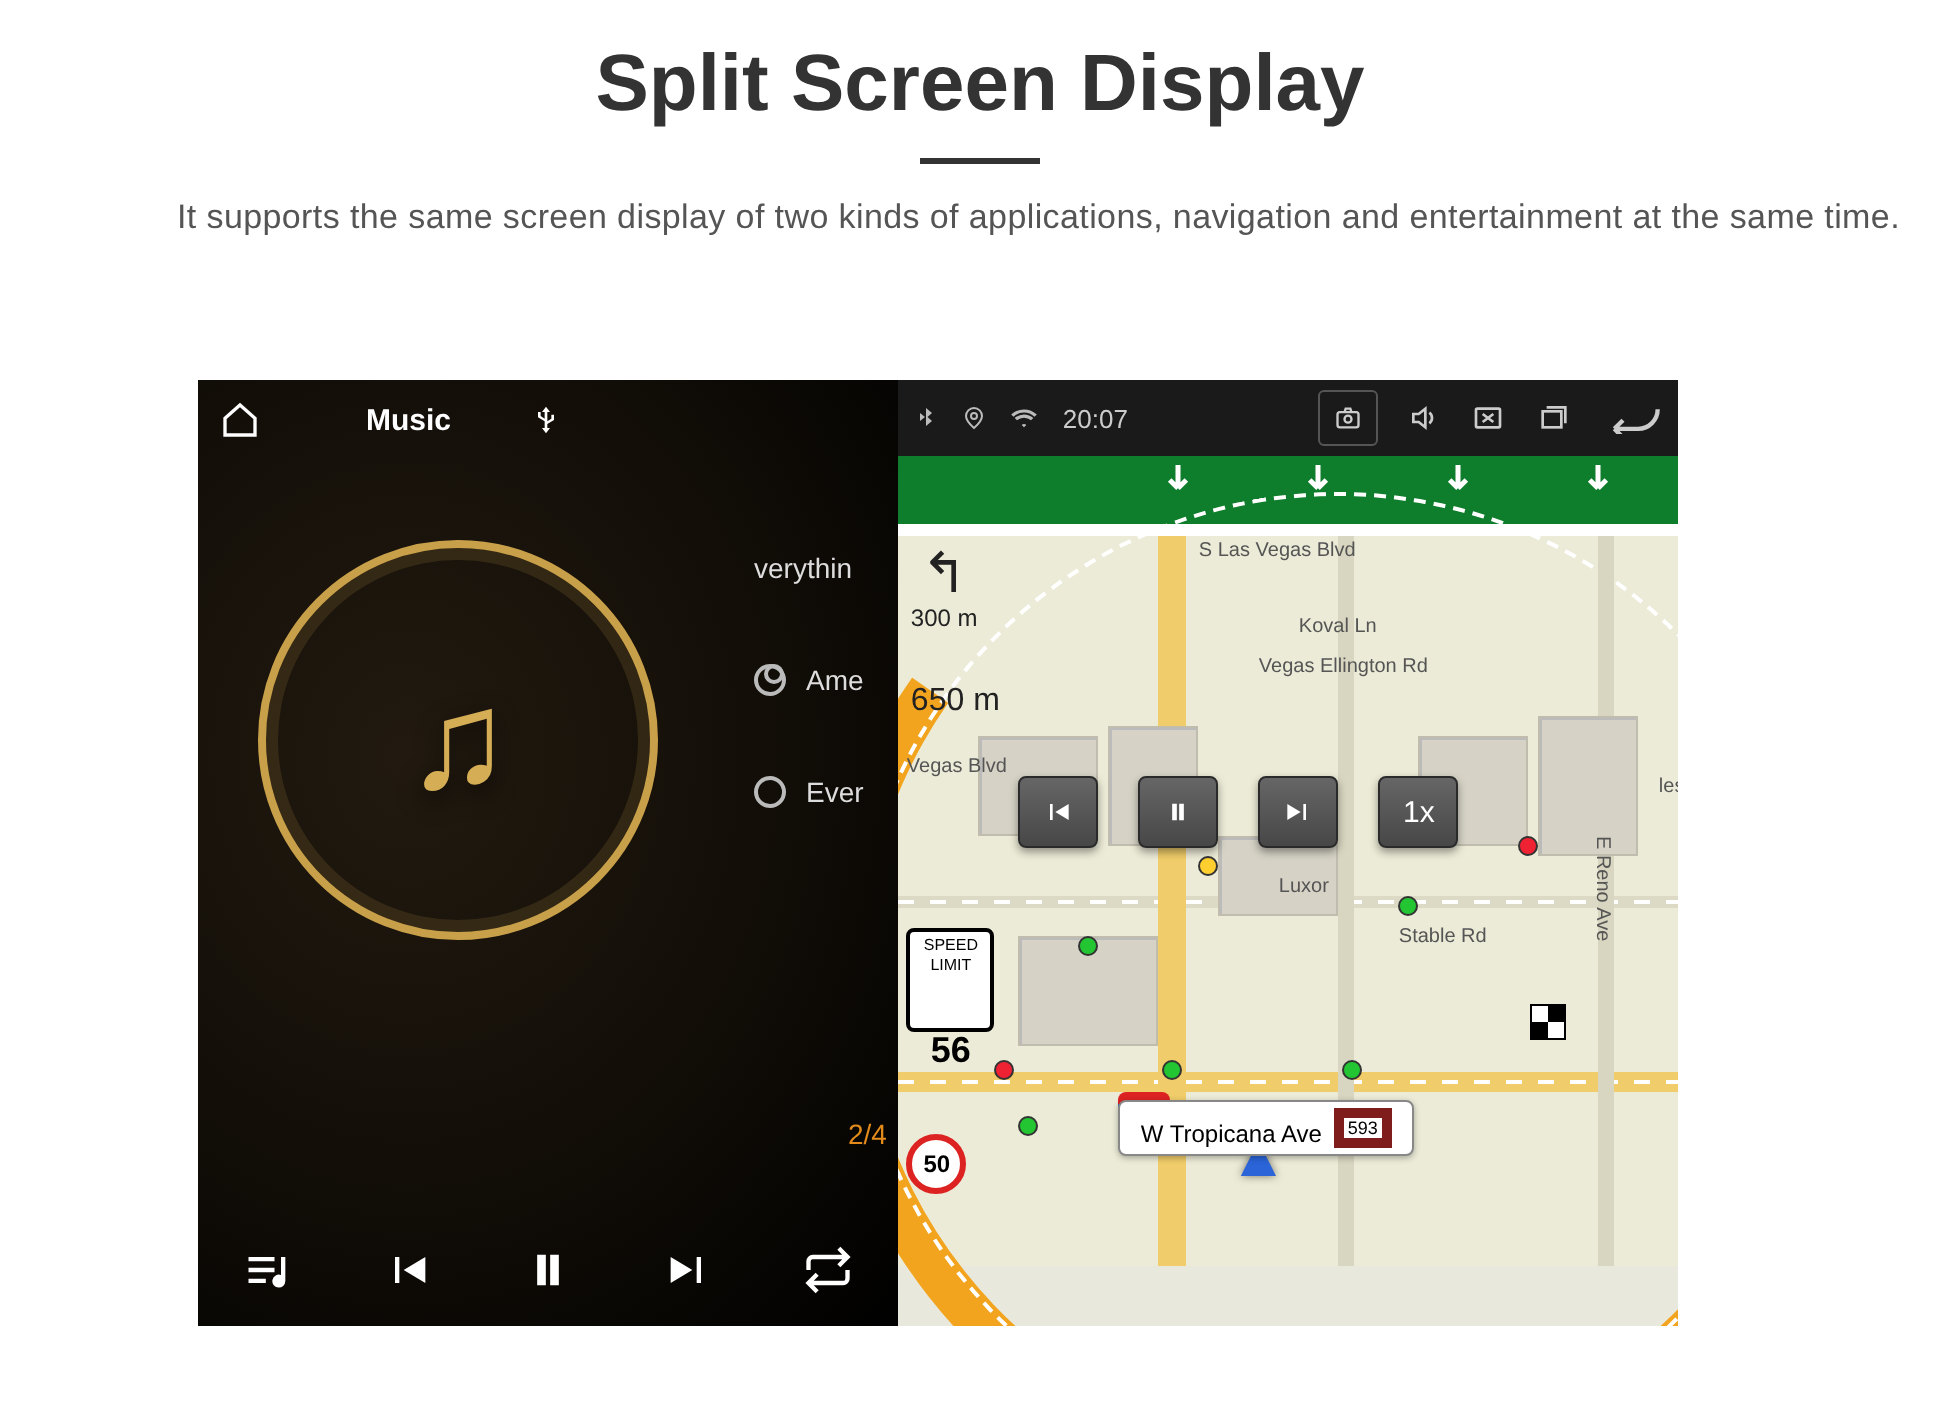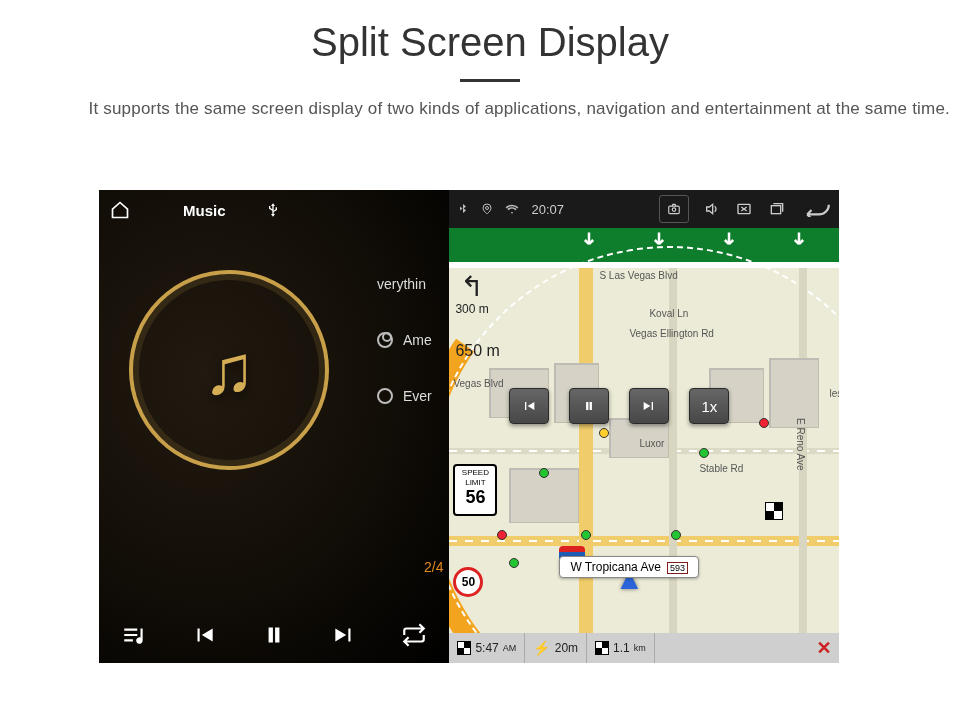--- a/index.html
+++ b/index.html
@@ -1,18 +1,18 @@
 <!DOCTYPE html>
 <html><head>
 <meta charset="utf-8">
 <style>
   * { margin:0; padding:0; box-sizing:border-box; }
   body { width:980px; height:712px; background:#fff; font-family:Arial,Helvetica,sans-serif; position:relative; overflow:hidden; }
   .page-title-wrap { text-align:center; padding-top:20px; }
-  .page-title { font-size:40px; font-weight:400; color:#333; }
+  .page-title { font-size:40px; font-weight:700; color:#333; }
   .title-underline { width:60px; height:3px; background:#333; margin:14px auto 14px; }
   .page-desc { text-align:right; font-size:17px; color:#555; line-height:1.5; padding:0 30px; letter-spacing:0.2px; }
   .device { position:absolute; left:99px; top:190px; width:740px; height:473px; display:flex; }
   .music-pane { width:367px; height:100%; background:radial-gradient(ellipse at 30% 40%, #221a10 0%, #110d07 55%, #000 100%); position:relative; color:#fff; }
   .music-topbar { height:40px; display:flex; align-items:center; padding:0 10px 0 10px; gap:12px; font-size:14px; }
   .home-ico, .usb-ico { width:22px; height:22px; display:flex; align-items:center; justify-content:center; }
   .music-label { font-weight:600; font-size:15px; margin-left:40px; margin-right:24px; }
   .note-circle { position:absolute; left:30px; top:80px; width:200px; height:200px; border-radius:50%; border:4px solid #c9a04a; box-shadow:0 0 0 6px rgba(201,160,74,.15) inset; display:flex; align-items:center; justify-content:center; }
   .note-inner { font-size:70px; color:#d5ad55; filter:drop-shadow(0 4px 6px rgba(0,0,0,.7)); }
   .meta-col { position:absolute; left:278px; top:86px; font-size:14px; color:#ddd; display:flex; flex-direction:column; gap:40px; }
@@ -42,28 +42,28 @@
   .highway { position:absolute; left:-40px; top:-40px; width:520px; height:520px; border:22px solid #f3a41e; border-right-color:transparent; border-top-color:transparent; border-radius:300px; transform:rotate(-10deg); }
   .highway::after { content:''; position:absolute; inset:-4px; border:2px dashed #fff; border-radius:300px; }
   .city-block { position:absolute; background:#d6d3c6; border:1px solid #c0bdae; box-shadow:1px 1px 0 #bbb inset; }
   .traffic-dot { position:absolute; width:10px; height:10px; border-radius:50%; border:1px solid #333; }
   .td-green{background:#23c533} .td-red{background:#e23} .td-yel{background:#ffcf30}
   .street-label { position:absolute; font-size:10px; color:#555; white-space:nowrap; }
   .turn-box { position:absolute; left:6px; top:4px; color:#222; font-size:12px; text-align:center; line-height:1.1; }
   .turn-arrow { font-size:28px; display:block; }
   .dist-big { position:absolute; left:6px; top:74px; font-size:16px; color:#222; }
   .speed-sign { position:absolute; left:4px; top:196px; width:44px; height:52px; background:#fff; border:2px solid #000; border-radius:4px; text-align:center; font-size:8px; padding-top:2px; line-height:1.2; }
-  .speed-sign .num { font-size:18px; font-weight:700; }
+  .speed-sign .num { font-size:18px; font-weight:700;margin-top:28px; }
   .i15-shield { position:absolute; left:110px; top:278px; width:26px; height:26px; background:#205db5; border-radius:4px 4px 12px 12px; color:#fff; font-size:11px; font-weight:700; display:flex; align-items:center; justify-content:center; border-top:6px solid #d22; }
   .ctrl-strip { position:absolute; top:120px; left:60px; display:flex; gap:20px; }
   .ctrl-btn { width:40px; height:36px; background:linear-gradient(#666,#474747); border:1px solid #2a2a2a; border-radius:4px; color:#fff; display:flex; align-items:center; justify-content:center; font-size:15px; box-shadow:0 2px 4px rgba(0,0,0,.4); }
   .cursor { position:absolute; left:165px; top:294px; color:#2a64d8; font-size:30px; text-shadow:0 0 4px rgba(0,0,0,.5); }
   .dest-flag { position:absolute; right:56px; top:234px; width:18px; height:18px; background:repeating-conic-gradient(#000 0 25%, #fff 0 50%); border:1px solid #000; }
   .trop-pill { position:absolute; left:110px; bottom:55px; background:#fff; border:1px solid #888; border-radius:4px; padding:3px 10px; font-size:12px; display:flex; align-items:flex-end; gap:6px; box-shadow:0 1px 3px rgba(0,0,0,.3); }
-  .trop-pill .tag { font-size:9px; border:1px solid #7f1d1d; padding:0 2px; }
+  .trop-pill .tag { font-size:9px; border:5px solid #7f1d1d; padding:0 2px; }
   .c50 { position:absolute; left:4px; bottom:36px; width:30px; height:30px; border:3px solid #d22; border-radius:50%; background:#fff; display:flex; align-items:center; justify-content:center; font-size:12px; font-weight:700; }
   .bottom-bar { position:absolute; left:0; right:0; bottom:0; height:30px; background:#cfcfcf; display:flex; align-items:center; font-size:12px; color:#222; }
   .bb-seg { display:flex; align-items:center; gap:4px; padding:0 8px; height:100%; border-right:1px solid #aaa; }
   .bb-flag { width:14px; height:14px; background:repeating-conic-gradient(#000 0 25%, #fff 0 50%); border:1px solid #000; }
   .bb-bolt { color:#e98a12; font-size:14px; }
   .bb-close { margin-left:auto; width:30px; text-align:center; color:#c22; font-size:18px; font-weight:700; }
   svg { display:block; }
 </style>
 </head>
 <body>
@@ -284,31 +284,14 @@
 
       <div class="cursor">▲</div>
       <div class="dest-flag"></div>
 
       <div class="trop-pill">
         <span>W Tropicana Ave</span>
         <span class="tag">593</span>
       </div>
     </div>
 
-    <div class="bottom-bar">
-      <div class="bb-seg">
-        <span class="bb-flag"></span>
-        <span>5:47</span>
-        <span style="font-size:9px">AM</span>
-      </div>
-      <div class="bb-seg">
-        <span class="bb-bolt">⚡</span>
-        <span>20m</span>
-      </div>
-      <div class="bb-seg">
-        <span class="bb-flag"></span>
-        <span>1.1</span>
-        <span style="font-size:9px">km</span>
-      </div>
-      <div class="bb-close">✕</div>
-    </div>
   </div>
 </div>
 
 </body></html>

